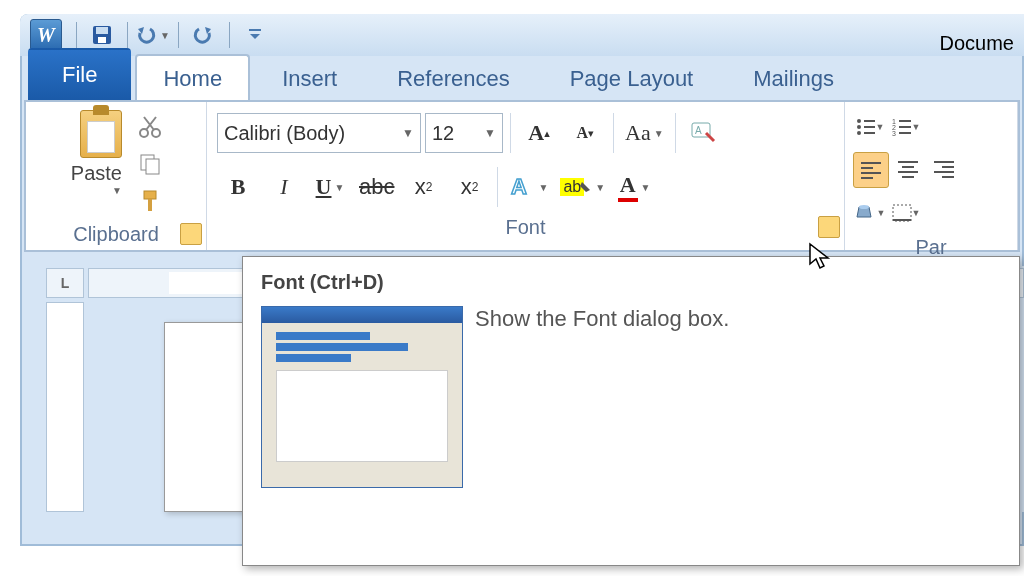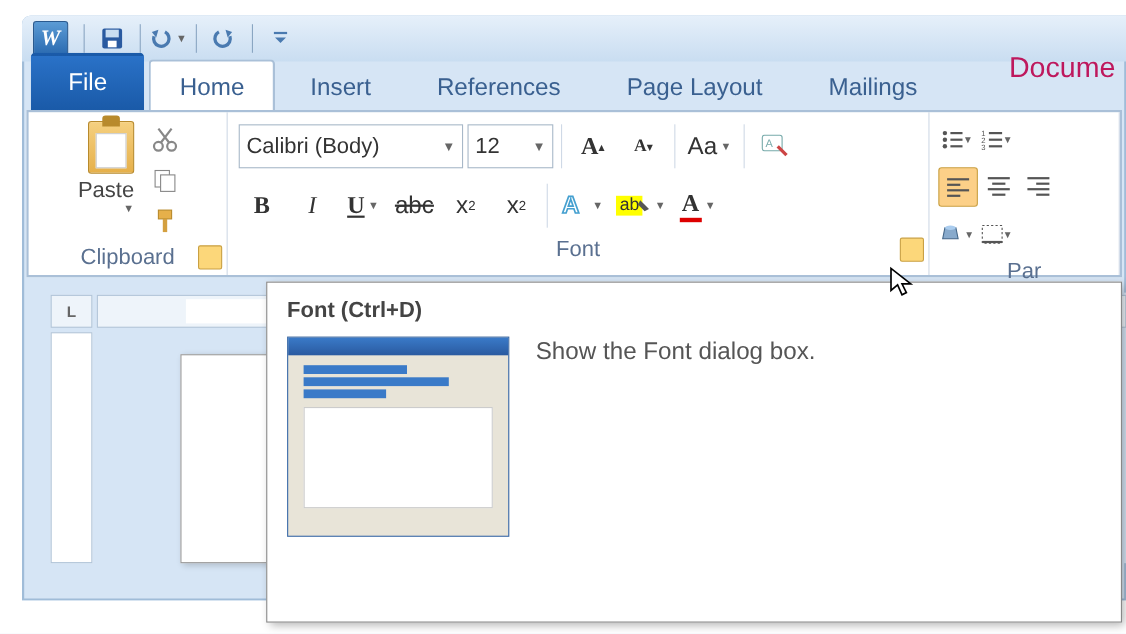--- a/index.html
+++ b/index.html
@@ -4,21 +4,21 @@
 <style>
 body{margin:0;font-family:"Segoe UI",Tahoma,sans-serif;background:#fff;user-select:none;overflow:hidden}
 .container{width:1024px;height:576px;background:#fff;position:relative}
 .appframe{position:absolute;left:20px;top:14px;right:0;bottom:30px;background:#d6e5f5;border-top-left-radius:8px;box-shadow:inset 0 0 0 2px #a0bcd8}
 
 .qat{height:38px;display:flex;align-items:center;padding:2px 10px;background:linear-gradient(#e6f0fa,#c9ddf1);border-top-left-radius:8px}
 .qat .sep{width:1px;height:26px;background:#8aa6c2;margin:0 8px}
 .word-logo{width:30px;height:30px;background:linear-gradient(#5b9bd5,#2a6ab0);border:1px solid #2a5a8f;border-radius:3px;display:flex;align-items:center;justify-content:center;margin-right:6px}
 .word-logo span{color:#fff;font-weight:bold;font-size:20px;font-style:italic;font-family:Georgia,serif}
 .qat-btn{width:28px;height:28px;display:flex;align-items:center;justify-content:center;margin:0 3px}
-.title-text{position:absolute;right:10px;top:32px;font-size:26px;color:#be185d}
+.title-text{position:absolute;right:10px;top:18px;font-size:20px;color:#000000}
 
 .tabstrip{height:44px;display:flex;align-items:flex-end;padding:0 8px}
 .tab{padding:10px 26px 8px;font-size:22px;color:#3a6090;border:2px solid transparent;border-bottom:none;margin-right:4px;cursor:pointer}
 .tab.file{background:linear-gradient(#2a72c8,#1a5aa8);color:#fff;border-radius:4px 4px 0 0;padding:12px 32px}
 .tab.active{background:#fff;border-color:#aac0d8;border-radius:4px 4px 0 0;color:#3a6090}
 
 .ribbon{background:#fff;border:2px solid #aac0d8;margin:0 4px;display:flex;height:148px}
 .grp{border-right:1px solid #cfd9e6;padding:4px 6px 0;display:flex;flex-direction:column}
 .grp-body{flex:1;display:flex}
 .grp-label{text-align:center;font-size:20px;color:#5a7090;padding:2px 0 4px;position:relative}
@@ -49,21 +49,21 @@
 
 .docarea{position:absolute;top:252px;left:24px;right:0;bottom:34px;background:#d6e5f5}
 .corner{position:absolute;top:2px;left:2px;width:36px;height:28px;background:#eef4fa;border:1px solid #b0c4d8;display:flex;align-items:center;justify-content:center;font-weight:bold;color:#666;font-size:14px}
 .hruler{position:absolute;top:2px;left:44px;right:0;height:28px;background:#eef4fa;border:1px solid #b0c4d8}
 .hruler-inner{position:absolute;top:3px;left:80px;right:10px;bottom:3px;background:#fff}
 .vruler{position:absolute;left:2px;top:36px;width:36px;bottom:0;background:#fff;border:1px solid #b0c4d8}
 .page{position:absolute;left:120px;top:56px;width:700px;bottom:0;background:#fff;border:1px solid #999;box-shadow:2px 2px 6px rgba(0,0,0,.2)}
 
 .tooltip{position:absolute;left:242px;top:256px;width:740px;height:280px;background:#fff;border:1px solid #888;box-shadow:3px 3px 8px rgba(0,0,0,.3);padding:14px 18px}
 .tt-title{font-size:20px;font-weight:bold;color:#444;margin-bottom:12px}
-.tt-body{display:flex;gap:24px}
+.tt-body{display:flex;gap:12px}
 .tt-thumb{width:200px;height:180px;background:#e8e4d8;border:1px solid #3a6aaa;position:relative}
 .tt-thumb .bar{height:16px;background:linear-gradient(#3a7ac8,#2a5aa0)}
 .tt-thumb .line{height:8px;background:#3a7ac8;margin:3px 8px}
 .tt-thumb .box{height:90px;background:#fff;margin:8px;border:1px solid #ccc}
 .tt-desc{font-size:22px;color:#555}
 
 .cursor{position:absolute;left:808px;top:242px;font-size:26px;color:#000;pointer-events:none;z-index:50}
 
 svg{overflow:visible}
 </style>
@@ -167,21 +167,21 @@
    <div class="ibtn">
               <span style="font-family:Georgia;font-weight:bold">A</span>
               <span style="font-size:11px;vertical-align:super">▴</span>
             </div>
    <div class="ibtn">
               <span style="font-family:Georgia;font-weight:bold;font-size:16px">A</span>
               <span style="font-size:11px;vertical-align:super">▾</span>
             </div>
    <div class="divv"></div>
    <div class="ibtn">
-              <span style="font-family:Liberation Sans, sans-serif">Aa</span>
+              <span style="font-family:Liberation Serif, serif">Aa</span>
               <span class="dd">▼</span>
             </div>
    <div class="divv"></div>
    <div class="ibtn">
               <svg width="28" height="24">
                 <rect x="2" y="2" width="18" height="14" rx="2" fill="#fff" stroke="#7aa"></rect>
                 <text x="5" y="13" font-size="10" fill="#7aa">A</text>
                 <path d="M16 12 L24 20" stroke="#c44" stroke-width="3"></path>
               </svg>
             </div>

